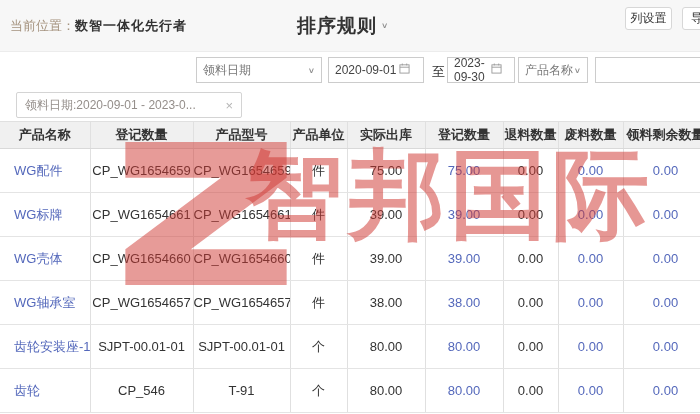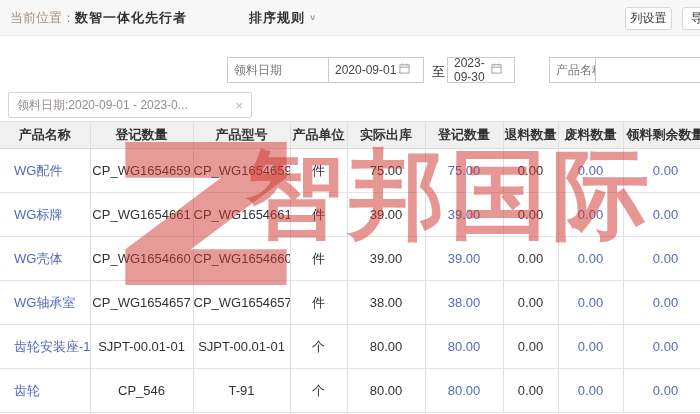--- a/index.html
+++ b/index.html
@@ -1,50 +1,50 @@
 <!DOCTYPE html>
 <html><head>
 <meta charset="utf-8">
 <style>
   * { margin:0; padding:0; box-sizing:border-box; }
   html,body { width:700px; height:414px; overflow:hidden; background:#fff;
     font-family:"Liberation Sans","DejaVu Sans",sans-serif; }
   #app { position:relative; width:700px; height:414px; overflow:hidden; background:#fff; }
 
   
-  .topbar { position:absolute; left:0; top:0; width:700px; height:36px;
+  .topbar { position:absolute; left:0; top:0; width:700px; height:52px;
     background:#f7f7f7; border-bottom:1px solid #ececec; display:flex; align-items:center; }
   .loc-label { color:#a5937f; font-size:13px; margin-left:10px; }
   .page-title { color:#333; font-size:13px; font-weight:bold; letter-spacing:1px; }
   .sort-trigger { margin-left:62px; display:flex; align-items:center; cursor:pointer; }
-  .sort-label { color:#333; font-size:13px; font-weight:bold; letter-spacing:1px; }
+  .sort-label { color:#333; font-size:19px; font-weight:bold; letter-spacing:1px;margin-left:48px; }
   .chev { color:#8b8b8b; font-size:10px; margin-left:4px; transform:scaleY(0.8); }
   .top-btn { position:absolute; top:7px; height:23px; background:#fff; border:1px solid #d7d7d7;
     border-radius:3px; font-size:12px; color:#333; text-align:center; line-height:21px; cursor:pointer; }
   .btn-cols { right:28px; width:47px; }
   .btn-export { left:682px; width:48px; text-align:left; padding-left:8px; }
 
   
   .sel { position:absolute; top:57px; height:26px; border:1px solid #ccc; background:#fff;
     font-size:12px; color:#777; display:flex; align-items:center; justify-content:space-between;
-    padding:0 6px; cursor:pointer;margin-left:31px; }
+    padding:0 6px; cursor:pointer; }
   .sel .chev { margin-left:0; }
   .sel-field { left:196px; width:126px; }
   .sel-product { left:518px; width:70px; }
   .date-box { position:absolute; top:57px; height:26px; border:1px solid #ccc; background:#fff;
     font-size:12px; color:#444; display:flex; align-items:center; padding:0 12px 0 6px; }
   .date-from { left:328px; width:96px; }
   .date-to { left:447px; width:68px; }
   .date-box .cal { margin-left:3px; flex:none; }
   .to-sep { position:absolute; left:432px; top:63px; font-size:13px; color:#333; }
   .free-input { position:absolute; left:595px; top:57px; width:120px; height:26px;
     border:1px solid #ccc; background:#fff; font-size:12px; color:#444; padding:0 6px; outline:none; }
 
   
-  .chip { position:absolute; left:8px; top:92px; width:244px; height:26px; border:1px solid #d4d4d4;
+  .chip { position:absolute; left:16px; top:92px; width:226px; height:26px; border:1px solid #d4d4d4;
     border-radius:2px; background:#fff; display:flex; align-items:center; justify-content:space-between;
     padding:0 8px; }
   .chip-text { font-size:12px; color:#948e8a; white-space:nowrap; overflow:hidden; }
   .chip-close { font-size:13px; color:#b5b5b5; cursor:pointer; margin-left:6px; }
 
   
   .tbl-wrap { position:absolute; left:0; top:121px; width:700px; overflow:hidden; }
   table { border-collapse:collapse; table-layout:fixed; width:708px; }
   th, td { border-right:1px solid #e0e0e0; border-bottom:1px solid #e4e4e4; font-size:13px;
     text-align:center; overflow:hidden; white-space:nowrap; }

